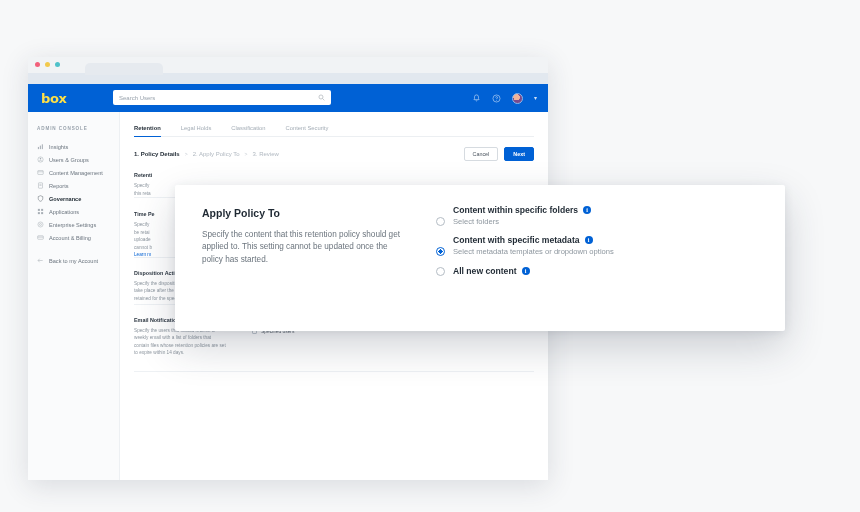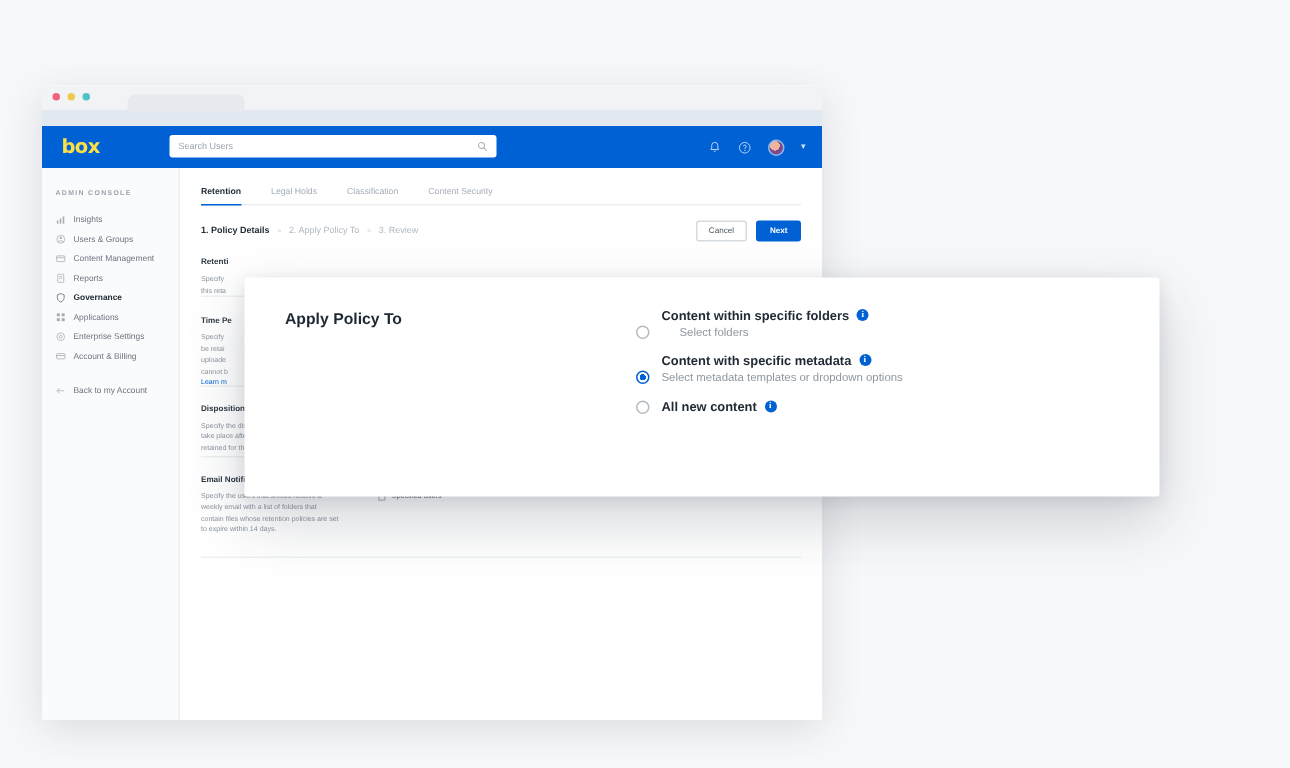--- a/index.html
+++ b/index.html
@@ -145,21 +145,21 @@
   .info-s {
     width: 5px; height: 5px; border-radius: 50%; background: #0061d5;
     color: #fff; font-size: 3.6px; line-height: 5px; text-align: center;
     font-weight: 700; flex: 0 0 5px;
   }
 
   .bottom-rule { margin: 14px 0 0; height: 1px; background: #eef1f4; }
 
   
   .modal {
-    position: absolute; left: 163px; top: 185px;
+    position: absolute; left: 175px; top: 185px;
     width: 610px; height: 146px;
     background: #ffffff;
     border-radius: 2px;
     box-shadow: 0 16px 40px rgba(35,45,65,.20), 0 2px 10px rgba(35,45,65,.10);
     display: flex;
   }
   .modal-left { width: 250px; padding: 22px 24px 0 27px; }
   .modal-title { font-size: 10.5px; font-weight: 700; color: #1f2933; margin-bottom: 10px; }
   .modal-desc { font-size: 8.2px; line-height: 1.52; color: #6b747d; }
   .modal-right { flex: 1; padding: 20px 0 0 11px; }
@@ -398,32 +398,33 @@
 
         <div class="bottom-rule"></div>
       </div>
     </div>
   </div>
 
   <div class="modal">
 
     <div class="modal-left">
       <div class="modal-title">Apply Policy To</div>
+      <div class="modal-desc">Specify the content that this retention policy should get applied to. This setting cannot be updated once the policy has started.</div>
     </div>
 
     <div class="modal-right">
 
       <div class="m-opt">
         <span class="m-radio"></span>
         <span>
           <span class="m-label-row">
             <span class="m-label">Content within specific folders</span>
             <span class="m-info">i</span>
           </span>
-          <span class="m-sub" style="display:block;margin-left:12px;">Select folders</span>
+          <span class="m-sub" style="display:block;">Select folders</span>
         </span>
       </div>
 
       <div class="m-opt">
         <span class="m-radio sel"></span>
         <span>
           <span class="m-label-row">
             <span class="m-label">Content with specific metadata</span>
             <span class="m-info">i</span>
           </span>

